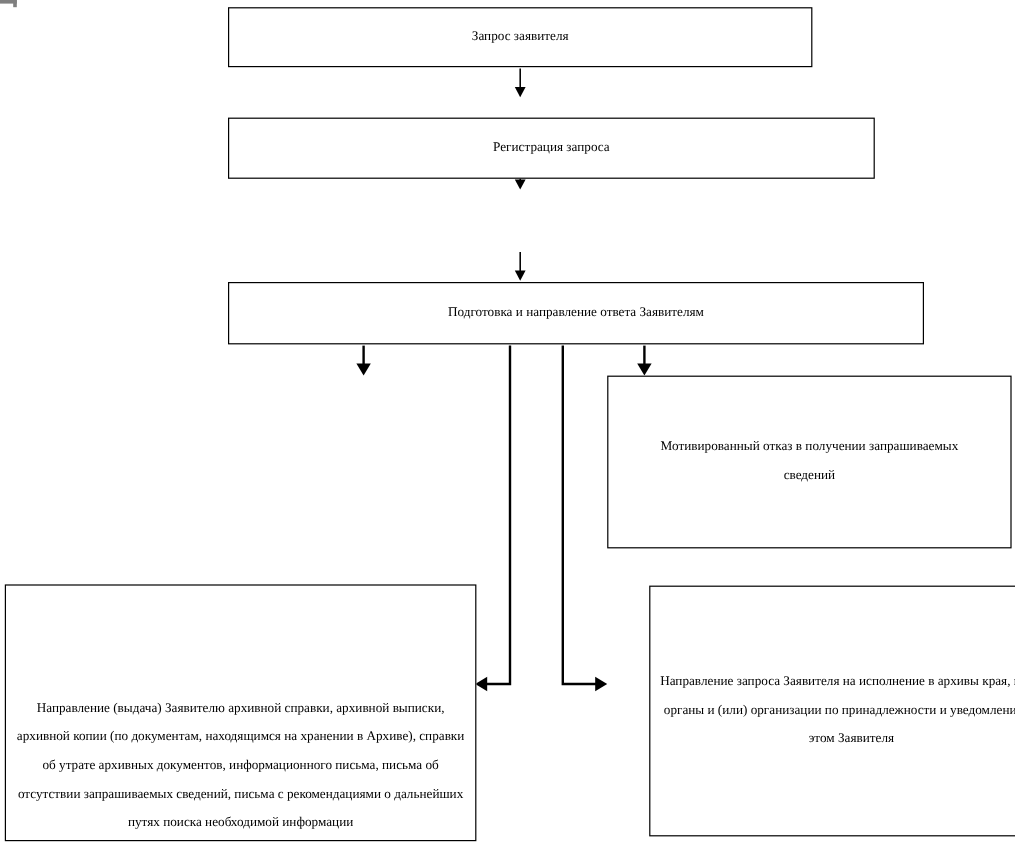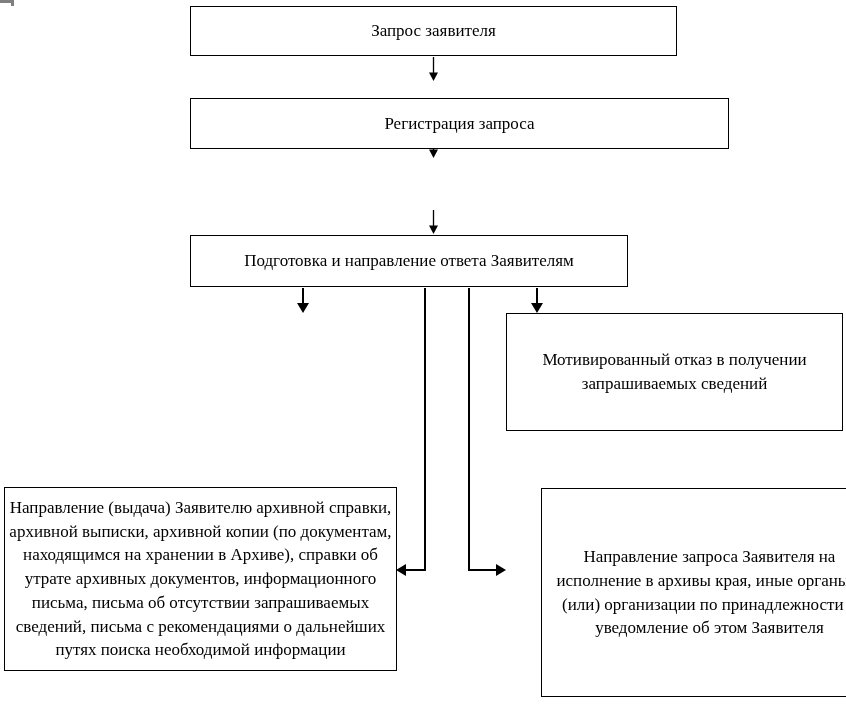--- a/index.html
+++ b/index.html
@@ -17,38 +17,38 @@
     overflow: hidden;
   }
   .node {
     position: absolute;
     border: 1.5px solid #000000;
     background: #ffffff;
     display: flex;
     align-items: center;
     justify-content: center;
     text-align: center;
-    font-size: 17px;
+    font-size: 11px;
     line-height: 23.7px;
     box-sizing: border-box;
   }
   .node span { display: block; }
 
   
   .n-request      { left: 190px; top: 6px;   width: 487px; height: 50px; }
   .n-registration { left: 190px; top: 98px;  width: 539px; height: 51px; }
   .n-analysis     { left: 203px; top: 159px; width: 461px; height: 50px; }
-  .n-preparation  { left: 190px; top: 235px; width: 438px; height: 52px; text-align: center; }
+  .n-preparation  { left: 190px; top: 235px; width: 580px; height: 52px; text-align: center; }
 
   
   .n-clarification { left: 4px;   top: 313px; width: 391px; height: 142px; padding: 4px 18px; }
-  .n-refusal       { left: 506px; top: 313px; width: 337px; height: 118px; padding: 4px 22px; }
+  .n-refusal       { left: 506px; top: 313px; width: 337px; height: 144px; padding: 4px 22px; }
 
   
-  .n-issuance   { left: 4px;   top: 487px; width: 393px; height: 184px; padding: 2px 3px; align-items: center; }
+  .n-issuance   { left: 4px;   top: 487px; width: 393px; height: 214px; padding: 2px 3px; align-items: flex-end; }
   .n-forwarding { left: 506px; top: 488px; width: 337px; height: 209px; padding: 4px 6px; margin-left: 35px; }
 
   .connectors {
     position: absolute;
     left: 0; top: 0;
     width: 846px; height: 708px;
     pointer-events: none;
   }
   .connectors line, .connectors polyline {
     stroke: #000000;

